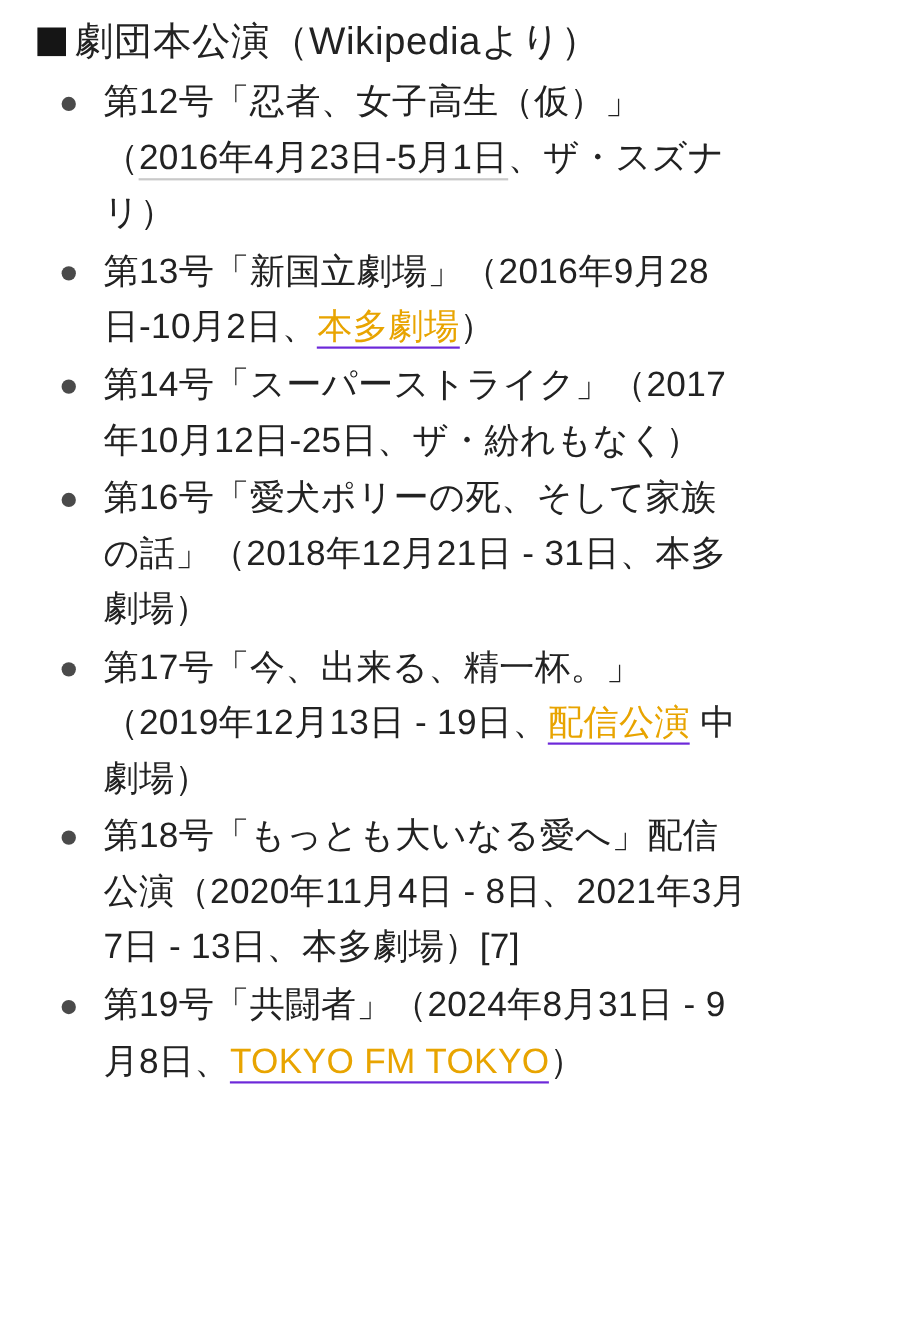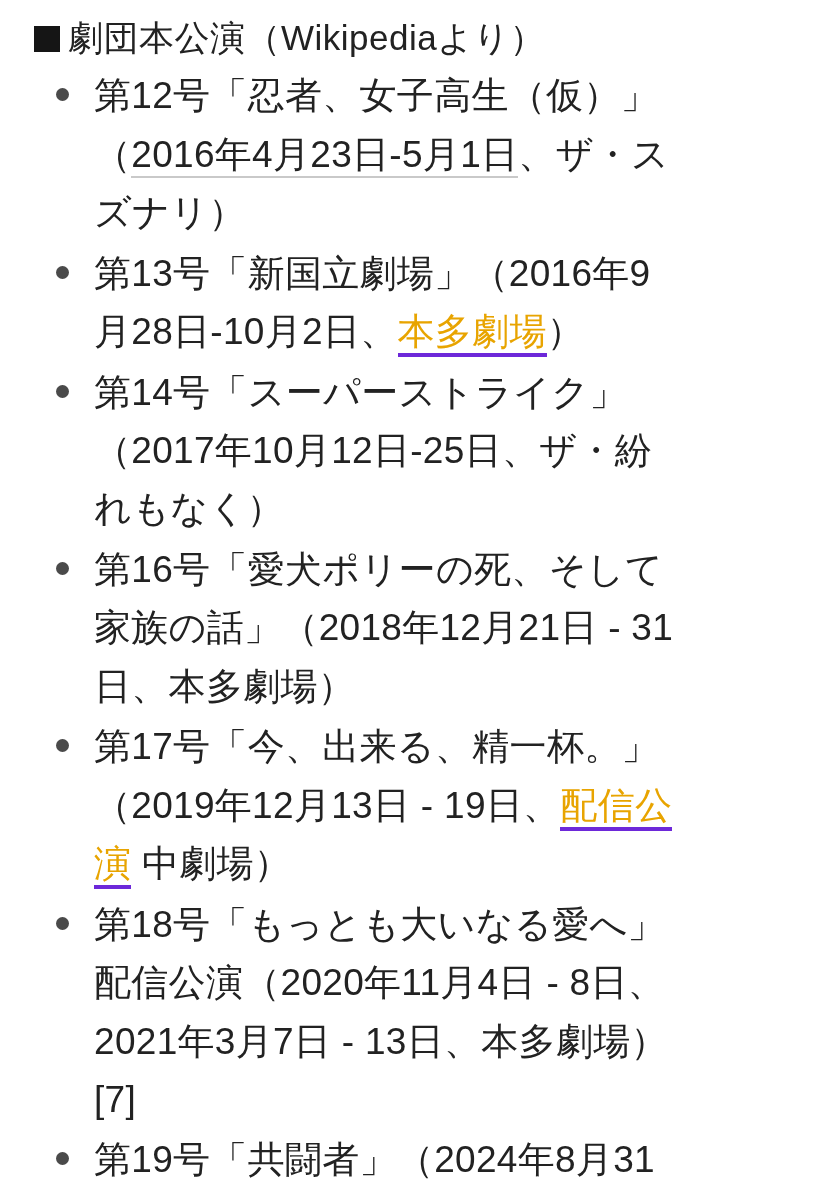--- a/index.html
+++ b/index.html
@@ -38,21 +38,21 @@
     margin-right: 8px;
   }
   ul.list {
     list-style: none;
     margin: 0;
     padding: 0;
   }
   ul.list > li {
     position: relative;
     padding-left: 60px;
-    font-size: 37px;
+    font-size: 32px;
     line-height: 1.58;
     color: #222222;
     margin-bottom: 2px;
     letter-spacing: 0.3px;
   }
   ul.list > li::before {
     content: "";
     position: absolute;
     left: 22px;
     top: 21px;
@@ -60,21 +60,21 @@
     height: 13px;
     background: #4a4a4a;
     border-radius: 50%;
   }
   .u-grey {
     border-bottom: 2px solid #c9c9c9;
     padding-bottom: 1px;
   }
   .u-link {
     color: #e8a400;
-    border-bottom: 4px solid #6d28d9;
+    border-bottom: 2px solid #6d28d9;
     padding-bottom: 1px;
     cursor: pointer;
   }
 </style>
 </head>
 <body>
 
 <div class="page">
 
   <h2 class="heading">

